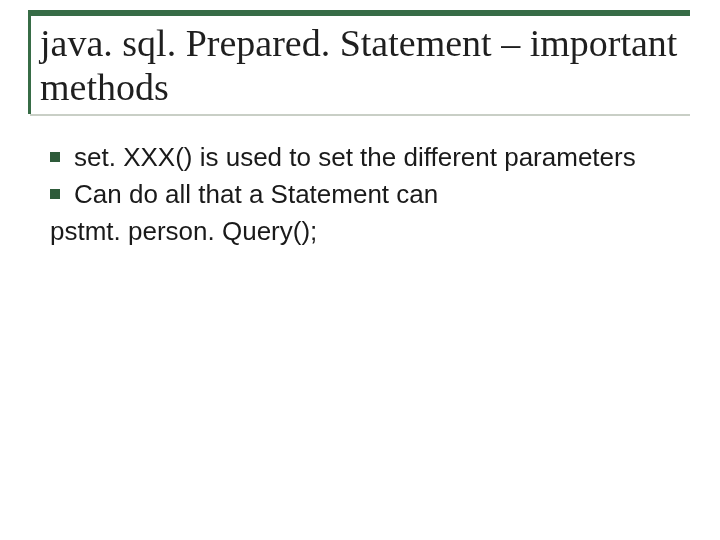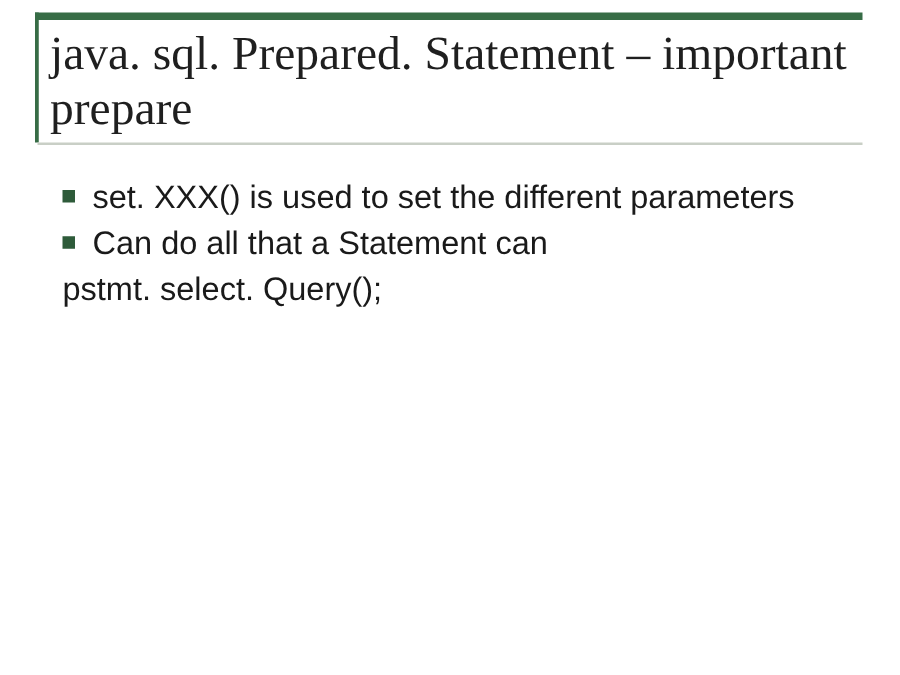--- a/index.html
+++ b/index.html
@@ -84,34 +84,34 @@
 </style>
 </head>
 <body>
 <div class="slide">
 
   <div class="accent-bar"></div>
   <div class="accent-vert"></div>
 
   <div class="title">
     <span>java. sql. Prepared. Statement – important</span><br>
-    <span>prepare</span>
+    <span>methods</span>
   </div>
 
   <div class="underline"></div>
 
   <div class="body">
 
     <div class="bullet-row">
       <div class="bullet-mark"></div>
       <div class="bullet-text">set. XXX() is used to set the different parameters</div>
     </div>
 
     <div class="bullet-row">
       <div class="bullet-mark"></div>
       <div class="bullet-text">Can do all that a Statement can</div>
     </div>
 
-    <div class="plain-line">pstmt. select. Query();</div>
+    <div class="plain-line">pstmt. person. Query();</div>
 
   </div>
 
 </div>
 
 </body></html>

